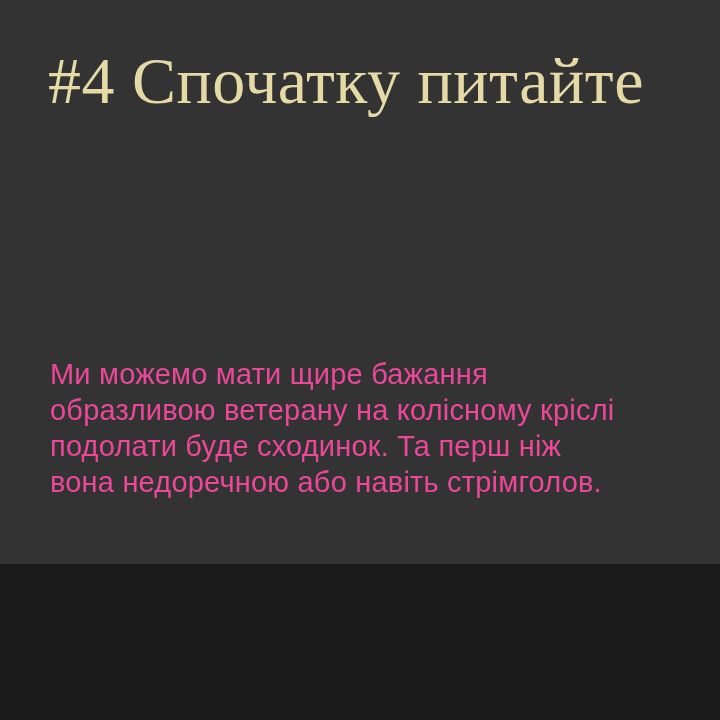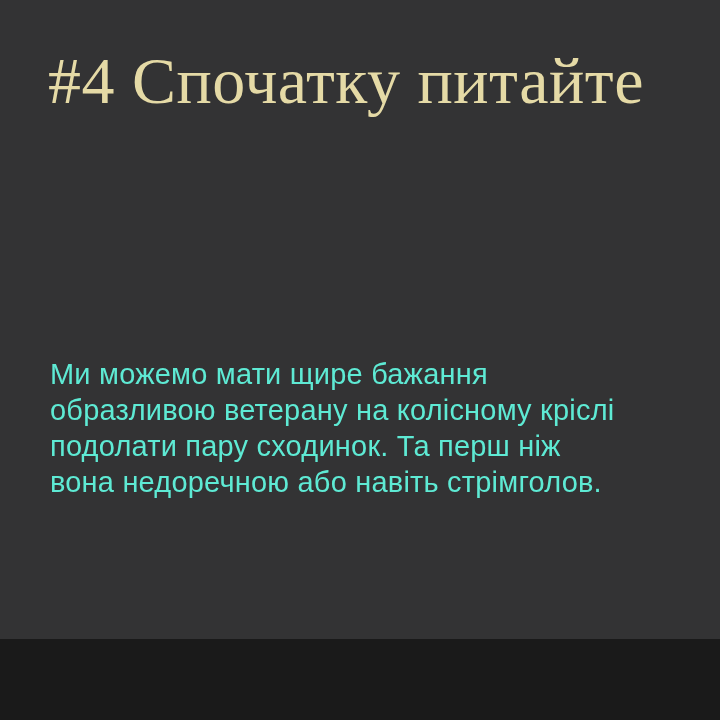--- a/index.html
+++ b/index.html
@@ -4,21 +4,21 @@
 <title>Card</title>
 <style>
   html, body {
     margin: 0;
     padding: 0;
     background: #1a1a1a;
   }
   .card {
     position: relative;
     width: 720px;
-    height: 639px;
+    height: 564px;
     background: #333334;
     overflow: hidden;
     font-family: "Liberation Sans", sans-serif;
   }
   .title {
     position: absolute;
     left: 48px;
     top: 44px;
     margin: 0;
     font-family: "Liberation Serif", "DejaVu Serif", serif;
@@ -27,37 +27,37 @@
     line-height: 74px;
     letter-spacing: 0.5px;
     color: #e5daa6;
     white-space: nowrap;
   }
   .body {
     position: absolute;
     left: 50px;
     top: 356px;
     width: 630px;
-    color: #5eead4;
+    color: #ec4899;
     font-family: "Liberation Sans", "DejaVu Sans", sans-serif;
     font-size: 29px;
     font-weight: 400;
     letter-spacing: 0.2px;
   }
   .body .line {
     height: 36px;
     line-height: 36px;
     white-space: nowrap;
   }
 </style>
 </head>
 <body>
 
 <div class="card">
   <h1 class="title">#4 Спочатку питайте</h1>
 
   <div class="body">
     <div class="line">Ми можемо мати щире бажання</div>
     <div class="line">образливою ветерану на колісному кріслі</div>
-    <div class="line">подолати пару сходинок. Та перш ніж</div>
+    <div class="line">подолати буде сходинок. Та перш ніж</div>
     <div class="line">вона недоречною або навіть стрімголов.</div>
   </div>
 </div>
 
 </body></html>

